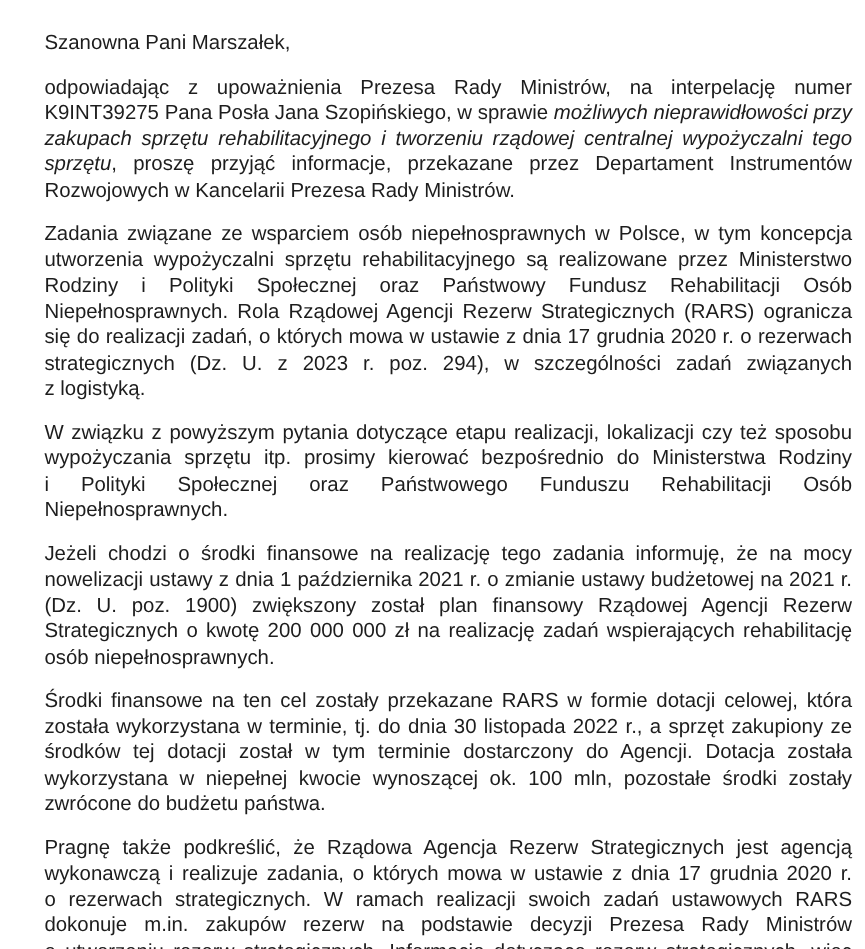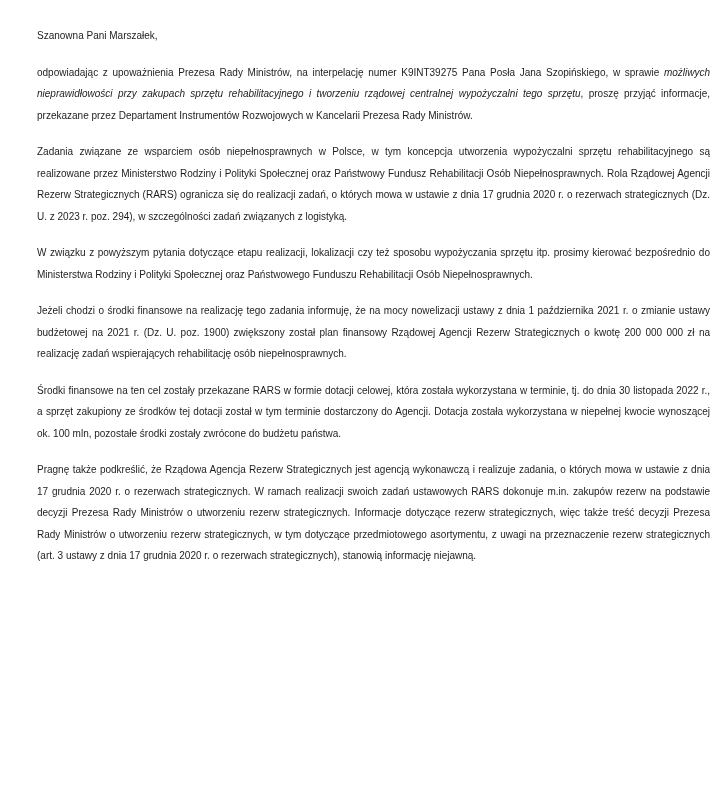--- a/index.html
+++ b/index.html
@@ -12,21 +12,21 @@
     height: 791px;
     overflow: hidden;
   }
   .page {
     box-sizing: border-box;
     width: 721px;
     height: 791px;
     padding: 25px 11px 0 37px;
     background: #ffffff;
     font-family: "Liberation Sans", "DejaVu Sans", sans-serif;
-    font-size: 10px;
+    font-size: 17px;
     line-height: 21.5px;
     color: #1d1d1d;
     text-align: justify;
     text-justify: inter-word;
   }
   .page p {
     margin: 0 0 15px 0;
     padding: 0;
   }
   .salutation {

